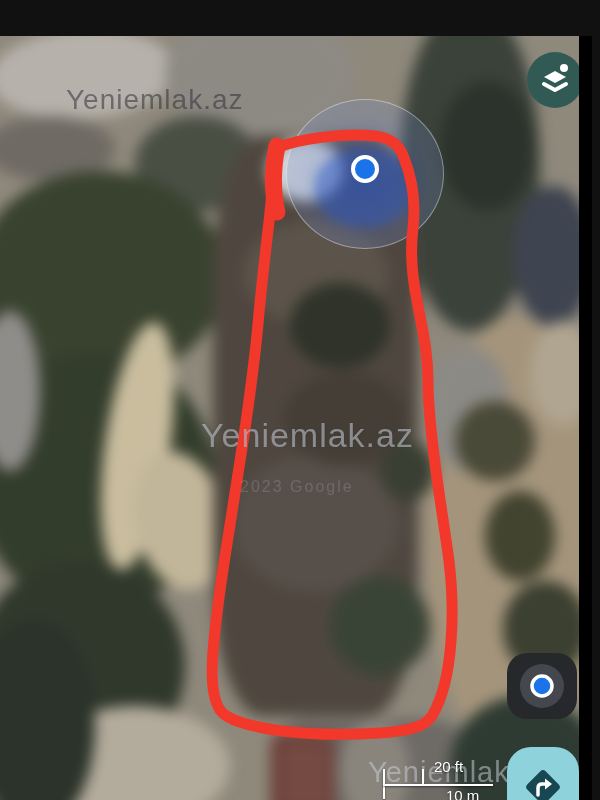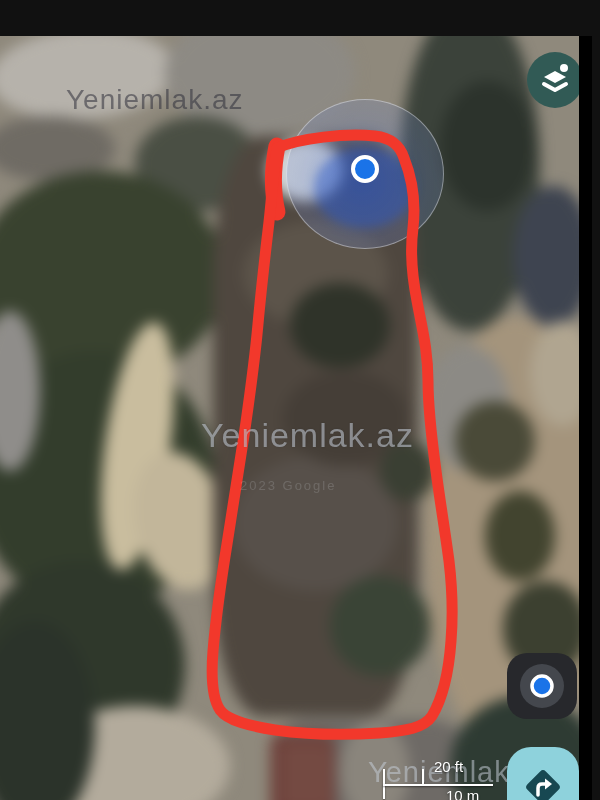--- a/index.html
+++ b/index.html
@@ -16,21 +16,21 @@
     position:absolute;left:286px;top:63px;width:156px;height:148px;border-radius:50%;
     background:radial-gradient(circle at 48% 55%, rgba(60,100,205,0.38) 0%, rgba(110,135,205,0.26) 55%, rgba(150,165,210,0.18) 100%);
     border:1px solid rgba(255,255,255,0.38);
   }
   .deepblue{position:absolute;left:314px;top:112px;width:100px;height:80px;border-radius:50%;
     background:rgba(25,75,195,0.45);filter:blur(5px);}
   .wm{position:absolute;letter-spacing:1px;white-space:nowrap;}
   .wm-top{left:66px;top:48px;font-size:28px;color:rgba(48,48,58,0.55);}
   .wm-mid{left:201px;top:380px;font-size:34px;color:rgba(192,198,208,0.6);text-shadow:0 0 2px rgba(0,0,0,0.15);}
   .wm-bottom{left:368px;top:720px;font-size:29px;color:rgba(195,202,212,0.55);}
-  .wm-faint{left:240px;top:442px;font-size:13px;letter-spacing:2px;color:rgba(225,230,240,0.17);}
+  .wm-faint{left:240px;top:442px;font-size:16px;letter-spacing:2px;color:rgba(225,230,240,0.17);}
   .gmaps{
     position:absolute;left:26px;top:749px;font-size:27px;font-weight:500;color:#fff;
     text-shadow:0 1px 3px rgba(0,0,0,0.55);letter-spacing:0.5px;
   }
   .scalebar{position:absolute;left:378px;top:720px;width:120px;height:45px;color:#fff;
     text-shadow:0 1px 2px rgba(0,0,0,0.6);font-size:15px;font-weight:500;}
   .scale-line{position:absolute;left:5px;top:28px;width:110px;height:2px;background:#fff;box-shadow:0 1px 2px rgba(0,0,0,0.5);}
   .scale-tick-left{position:absolute;left:5px;top:13px;width:2px;height:30px;background:#fff;box-shadow:0 1px 2px rgba(0,0,0,0.5);}
   .scale-tick-ft{position:absolute;left:44px;top:13px;width:2px;height:15px;background:#fff;box-shadow:0 1px 2px rgba(0,0,0,0.5);}
   .scale-ft{position:absolute;left:56px;top:2px;}

